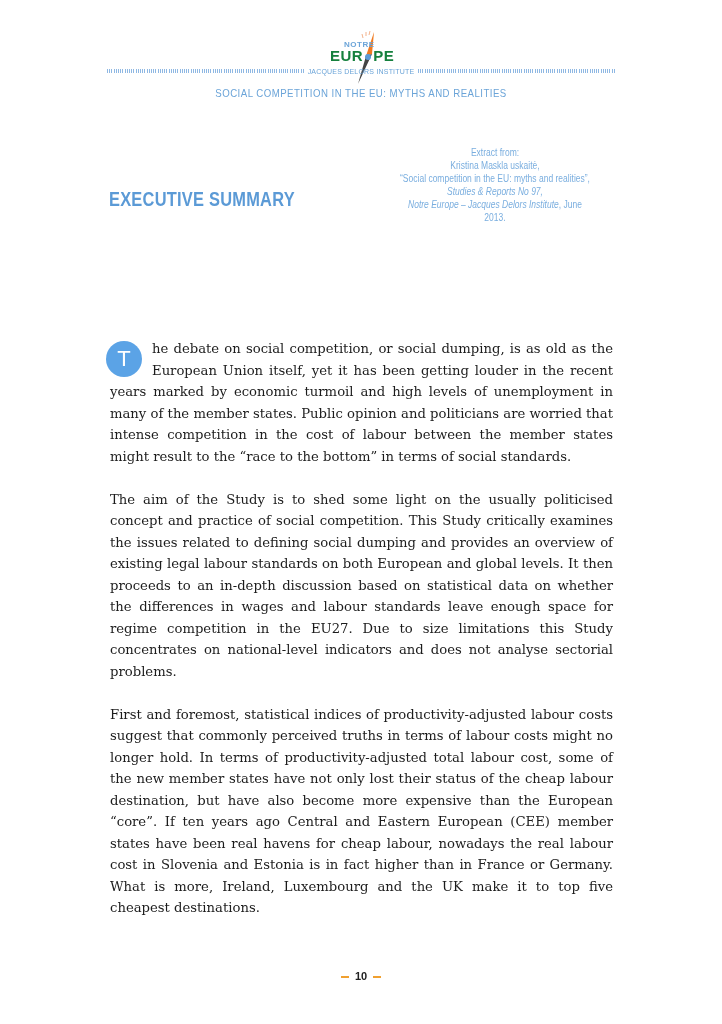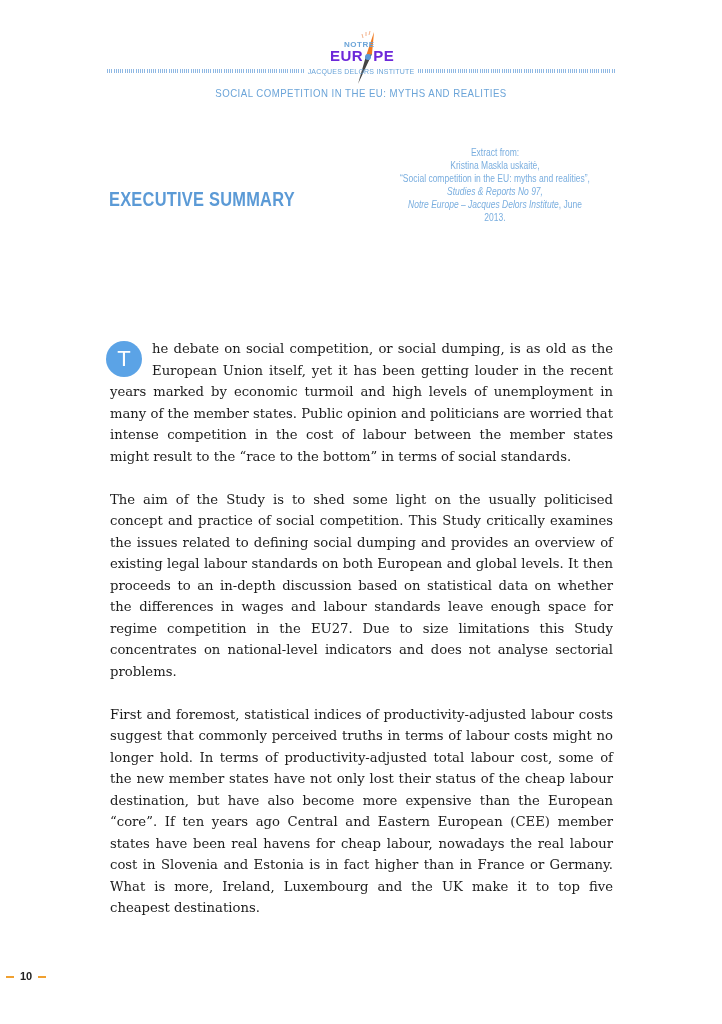--- a/index.html
+++ b/index.html
@@ -1,32 +1,32 @@
 <!DOCTYPE html>
 <html><head>
 <meta charset="utf-8">
 <style>
   html, body { margin: 0; padding: 0; }
   body { width: 722px; height: 1024px; background: #ffffff; position: relative; overflow: hidden; }
   .logo { position: absolute; left: 322px; top: 30px; width: 80px; height: 50px; }
   .logo-notre { position: absolute; left: 22px; top: 10px; font: bold 8px "Liberation Sans", sans-serif; color: #6ba4d8; letter-spacing: 0.5px; }
-  .logo-europe { position: absolute; left: 8px; top: 17px; font: bold 15px "Liberation Sans", sans-serif; color: #6d28d9; letter-spacing: 0.5px; }
+  .logo-europe { position: absolute; left: 8px; top: 17px; font: bold 15px "Liberation Sans", sans-serif; color: #15803d; letter-spacing: 0.5px; }
   .logo-dot { display: inline-block; width: 6px; height: 6px; border-radius: 50%; background: #5b9ad6; margin: 0 2px 1px 2px; vertical-align: middle; }
   .logo-needle { position: absolute; left: 0; top: 0; }
   .rule-row { position: absolute; left: 107px; top: 66px; width: 508px; height: 10px; display: flex; align-items: center; }
   .rule { flex: 1; height: 4px; background: repeating-linear-gradient(90deg, #8fb8e3 0 1px, transparent 1px 2.2px); }
   .rule-label { font: 7px "Liberation Sans", sans-serif; color: #6ba4d8; padding: 0 4px; letter-spacing: 0.2px; white-space: nowrap; }
   .running-title { position: absolute; left: 0; right: 0; top: 87px; text-align: center; font: 10.5px "Liberation Sans Narrow", "Liberation Sans", sans-serif; color: #6ba4d8; letter-spacing: 0.5px; transform: scaleX(0.92); }
   .section-title { position: absolute; left: 109px; top: 188px; font: bold 20px "Liberation Sans", sans-serif; color: #5b9ad6; letter-spacing: 0.3px; transform: scaleX(0.82); transform-origin: left; }
   .extract { position: absolute; left: 380px; top: 146px; width: 230px; text-align: center; font: 10px "Liberation Sans", sans-serif; color: #7aaedf; line-height: 13px; transform: scaleX(0.85); transform-origin: center; }
   .extract .it { font-style: italic; }
   .body-text { position: absolute; left: 110px; top: 338px; width: 503px; font: 13.2px "DejaVu Serif", serif; color: #1c1c1c; line-height: 21.5px; text-align: justify; }
   .body-text p { margin: 0 0 21.5px 0; }
   .dropcap { float: left; width: 36px; height: 36px; border-radius: 50%; background: #5ba3e6; color: #fff; font: 22px "Liberation Sans", sans-serif; text-align: center; line-height: 36px; margin: 3px 10px 0 -4px; }
-  .page-num { position: absolute; left: 0; right: 0; top: 970px; font: bold 11px "Liberation Sans", sans-serif; color: #222; }
+  .page-num { position: absolute; left: 0; right: 0; top: 970px; text-align: center; font: bold 11px "Liberation Sans", sans-serif; color: #222; }
   .dash { display: inline-block; width: 8px; height: 2px; background: #f0a030; vertical-align: middle; margin: 0 6px; }
 </style>
 </head>
 <body>
 
 <div class="logo">
   <svg class="logo-needle" width="80" height="55" viewBox="0 0 80 55">
     <polygon points="52,2 44,26 50,24" fill="#f07a20"></polygon>
     <polygon points="44,26 50,24 36,54" fill="#444"></polygon>
     <g stroke="#f0a070" stroke-width="0.8">

